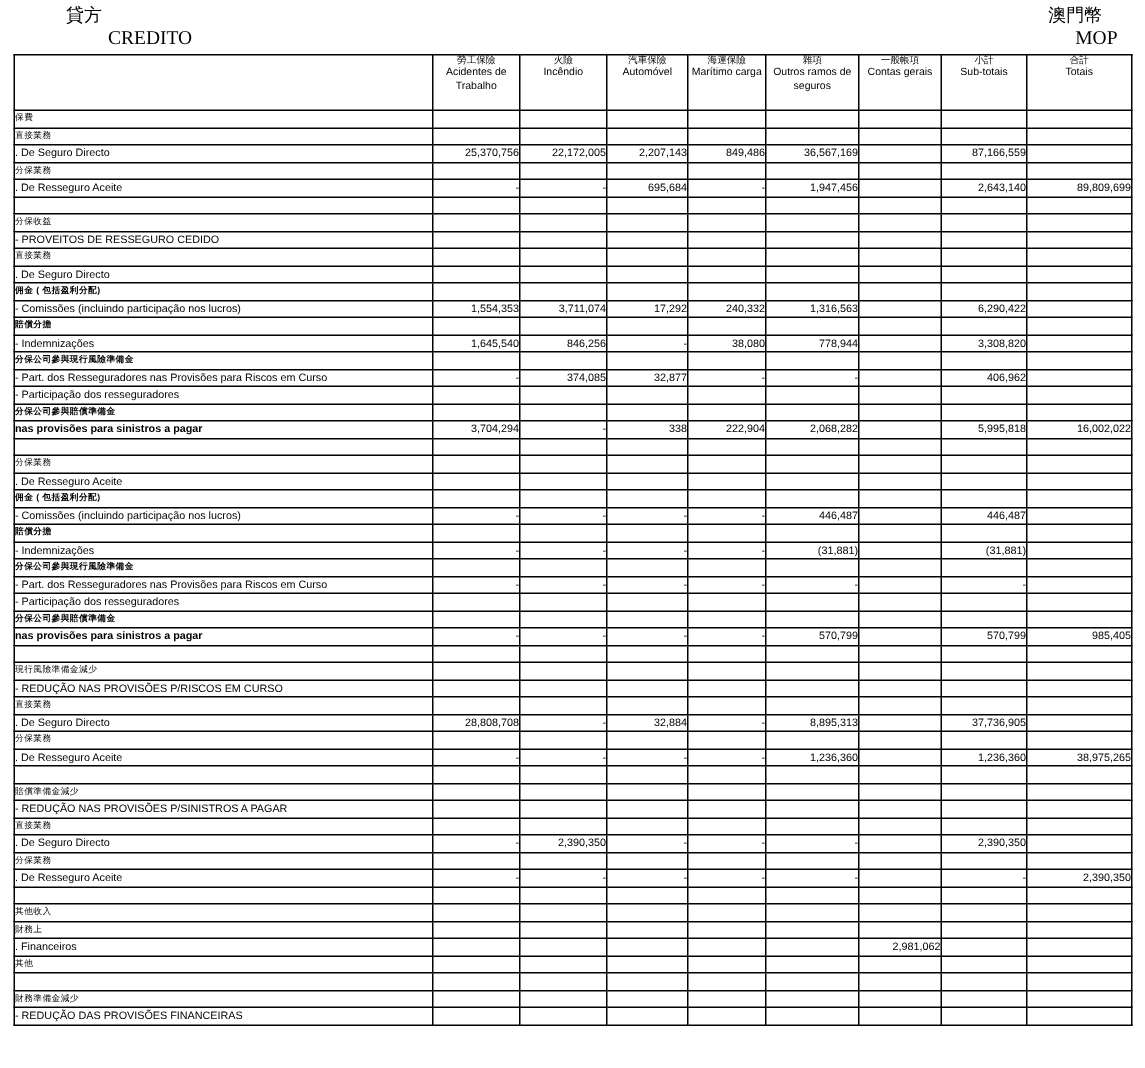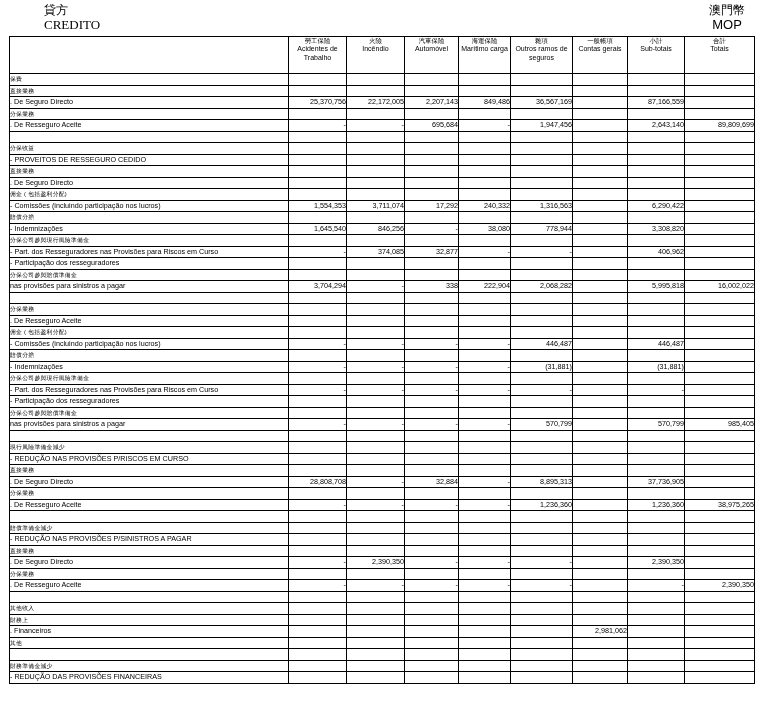--- a/index.html
+++ b/index.html
@@ -39,23 +39,24 @@
     top: 4px;
     text-align: center;
     line-height: 1.15;
   }
   .hdr-cn {
     font-size: 12px;
   }
   .hdr-pt {
     font-size: 13px;
     font-family: "Liberation Serif", serif;
+    margin-left: 28px;
   }
   .hdr-right .hdr-cn { font-size: 12px; }
-  .hdr-right .hdr-pt { font-size: 13px; font-family: Liberation Sans, sans-serif;}
+  .hdr-right .hdr-pt { font-size: 13px; font-family: Liberation Serif, serif;}
 
   
   table.main {
     border-collapse: collapse;
     table-layout: fixed;
     width: 745px;
     margin-left: 9px;
     font-size: 7.2px;
   }
   table.main td, table.main th {
@@ -95,21 +96,21 @@
 
   .cn-small {
     font-size: 5.8px;
     letter-spacing: .3px;
   }
   .pt-line {
     font-size: 7.2px;
   }
   .indent1 { padding-left: 3px; }
   .indent2 { padding-left: 9px; }
-  .indent3 { padding-left: 14px; }
+  .indent3 { padding-left: 14px; font-weight: bold; }
 
   .cell-inner {
     display: block;
     line-height: 10.5px;
     height: 10.5px;
     overflow: hidden;
   }
 </style>
 </head>
 <body>

